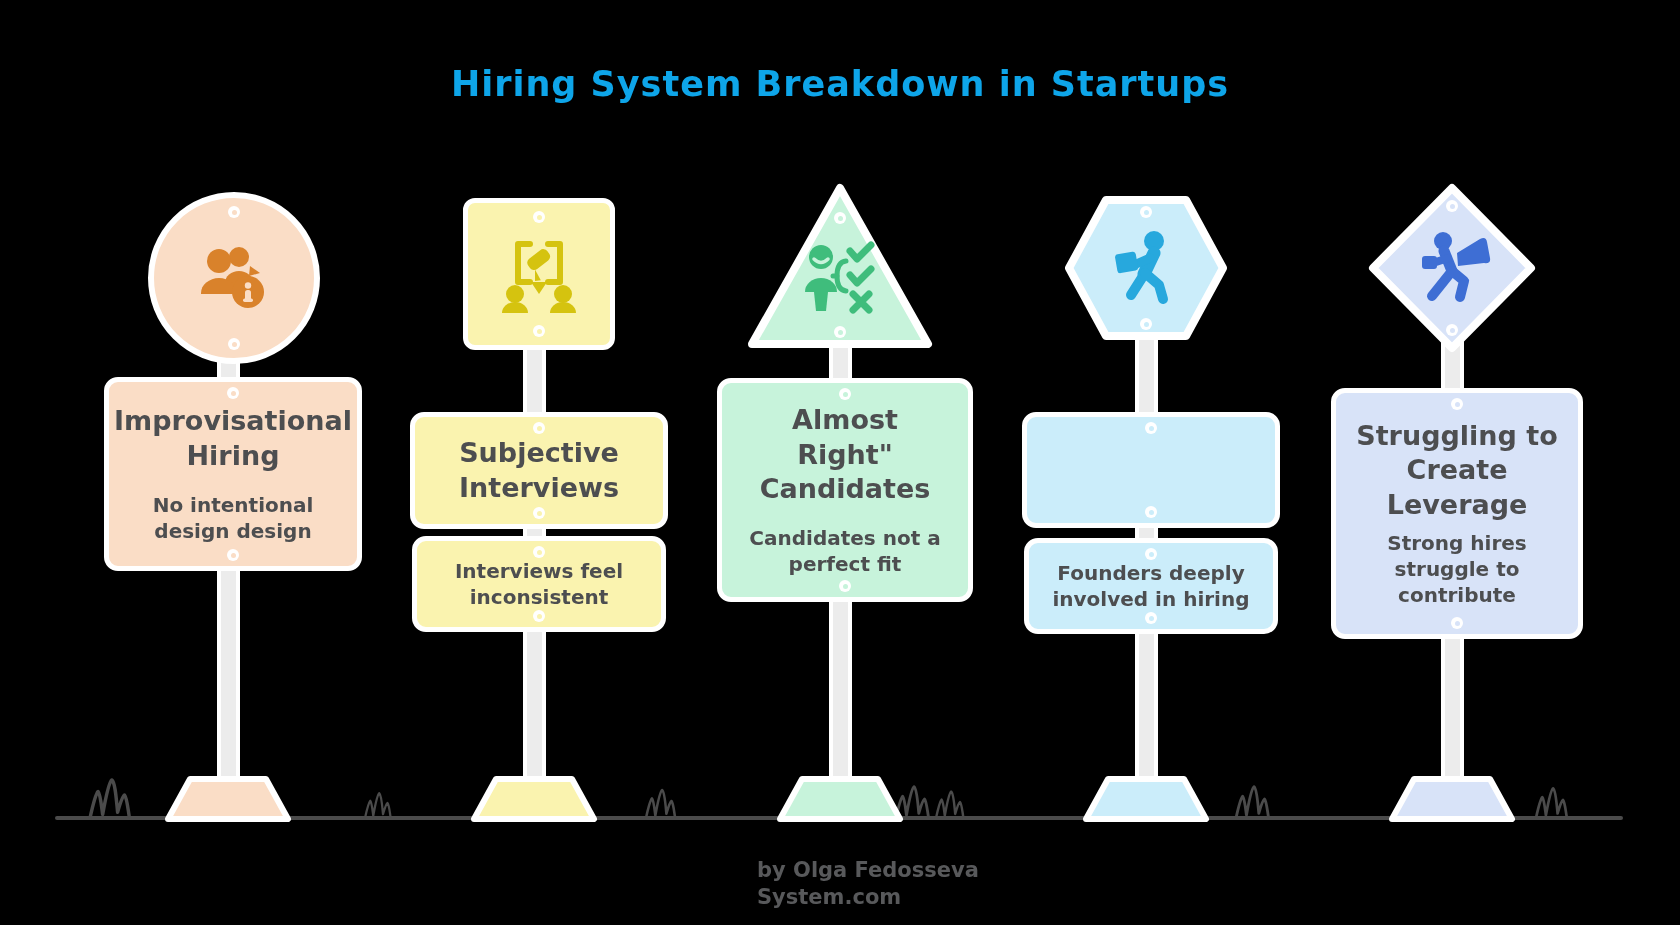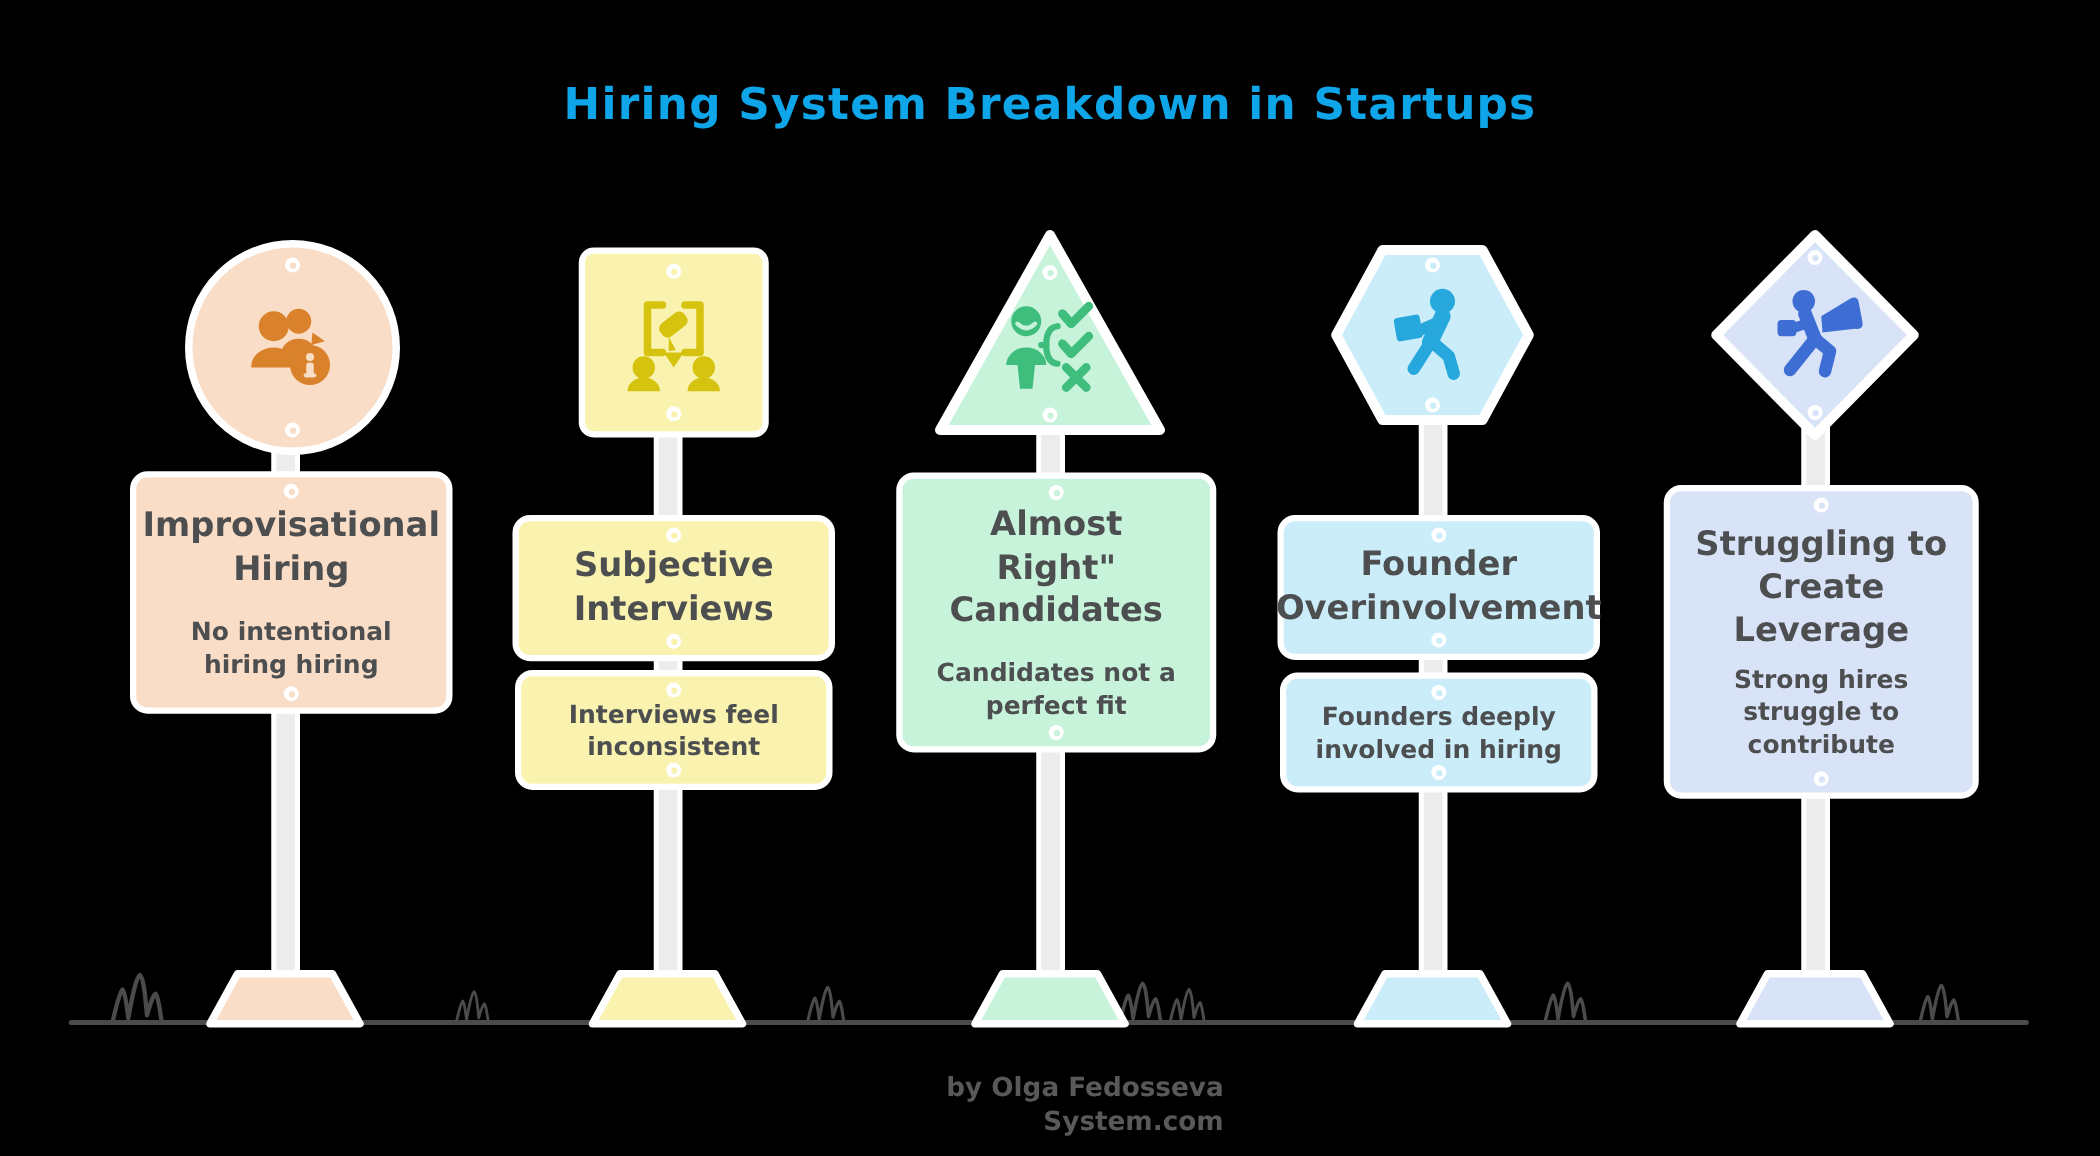--- a/index.html
+++ b/index.html
@@ -61,21 +61,21 @@
   }
   
   .base{position:absolute;top:774px;width:136px;height:50px;z-index:2;}
   .base path{fill:var(--fill);stroke:#fff;stroke-width:6;stroke-linejoin:round;}
   #ground{position:absolute;left:0;top:755px;width:1680px;height:90px;z-index:0;}
   #ground .gline{stroke:#4b4b4b;stroke-width:4;stroke-linecap:round;fill:none;}
   #ground .tuft{stroke:#4b4b4b;stroke-width:3;stroke-linecap:round;stroke-linejoin:round;fill:none;}
   
   .footer{
     position:absolute;left:757px;top:857px;z-index:2;
-    font-size:21px;font-weight:800;line-height:1.3;color:#58595b;text-align:right;
+    font-size:21px;font-weight:800;line-height:1.3;color:#58595b;
   }
 </style>
 </head>
 <body>
 
 <div id="canvas">
 
   <div class="page-title">Hiring System Breakdown in Startups</div>
 
   <svg id="ground" viewBox="0 0 1680 90">
@@ -113,21 +113,21 @@
         <rect class="ic-bg" x="53" y="54" width="6" height="11" rx="2.5"></rect>
         <rect class="ic-bg" x="51" y="62.5" width="10" height="3.4" rx="1.7"></rect>
       </svg>
     </div>
     <div class="sign-box" style="left:104px;top:377px;width:248px;height:184px">
       <span class="rivet top"></span>
       <span class="rivet bottom"></span>
       <div class="sign-title">Improvisational
 Hiring</div>
       <div class="sign-desc">No intentional
-hiring hiring</div>
+design design</div>
     </div>
   </div>
 
   <div style="--fill: #FAF3AF; --icon: #D5C30F;">
     <div class="pole" style="left:523px"></div>
     <svg class="base" style="left:466px" viewBox="0 0 136 50">
       <path d="M30,5 L106,5 L128,45 L8,45 Z"></path>
     </svg>
     <div class="shape square-shape" style="left:463px;top:198px;width:142px;height:142px">
       <span class="rivet top"></span>
@@ -210,22 +210,20 @@
         <path class="ic-stroke" stroke-width="13" d="M50,27 L40,48"></path>
         <path class="ic-stroke" stroke-width="9" d="M46,32 L30,39"></path>
         <rect class="ic" x="12" y="27" width="21" height="19" rx="3" transform="rotate(-10 22 36)"></rect>
         <path class="ic-stroke" stroke-width="10" d="M41,47 L27,69"></path>
         <path class="ic-stroke" stroke-width="10" d="M41,47 L55,59 L59,73"></path>
       </svg>
     </div>
     <div class="sign-box" style="left:1022px;top:412px;width:248px;height:106px">
       <span class="rivet top"></span>
       <span class="rivet bottom"></span>
-      <div class="sign-title">Founder
-Overinvolvement</div>
     </div>
     <div class="sign-box" style="left:1024px;top:538px;width:244px;height:86px">
       <span class="rivet top"></span>
       <span class="rivet bottom"></span>
       <div class="sign-desc">Founders deeply
 involved in hiring</div>
     </div>
   </div>
 
   <div style="--fill: #D8E3F8; --icon: #3E6ED4;">

